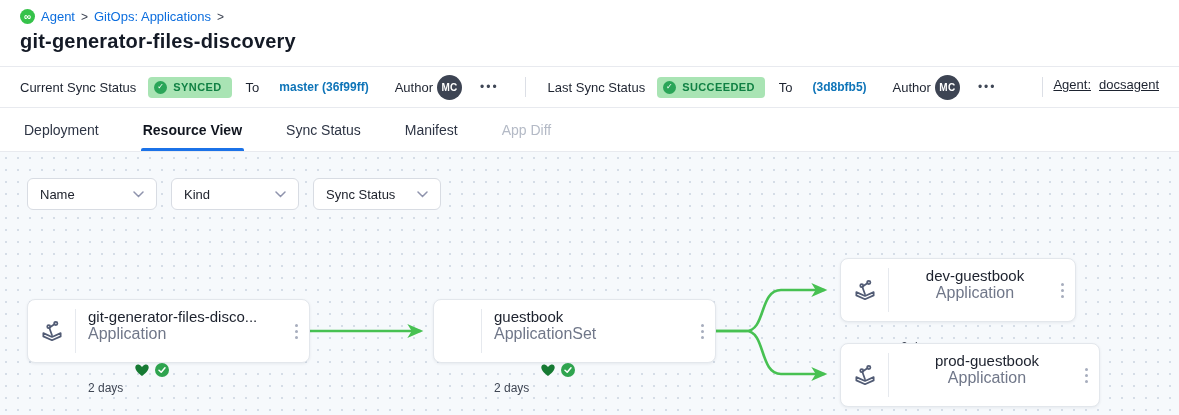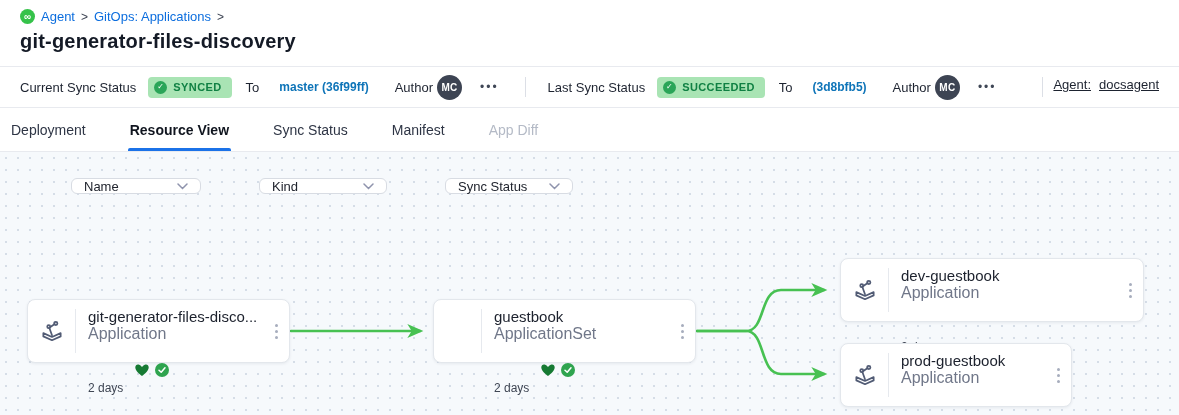--- a/index.html
+++ b/index.html
@@ -49,21 +49,21 @@
     border:none; background:none; color:#3f4756; font-size:12px; letter-spacing:2px;
     margin-left:14px; cursor:pointer; padding:4px;
   }
   .sb-divider { width:1px; height:20px; background:#dcdfe6; margin:0 22px; }
   .agent-group { margin-left:auto; display:flex; gap:8px;text-decoration:underline; }
   .agent-label { color:#1d2330; }
   .agent-value { color:#1d2330; }
 
   
   .tabs {
-    height:44px; display:flex; align-items:stretch; padding:0 11px;
+    height:44px; display:flex; align-items:stretch; padding:0 24px;
     border-bottom:1px solid #e8eaef; background:#fff;
   }
   .tab {
     display:flex; align-items:center; font-size:14px; color:#2e3545;
     margin-right:44px; position:relative; cursor:pointer; white-space:nowrap;
   }
   .tab.active { color:#10151f; font-weight:700; }
   .tab.active::after {
     content:""; position:absolute; left:-2px; right:-2px; bottom:0; height:3px;
     background:#1b72e8; border-radius:2px 2px 0 0;
@@ -71,31 +71,31 @@
   .tab.disabled { color:#b4bac6; cursor:default; }
 
   
   .graph {
     position:relative; height:263px; background-color:#f6f9fc;
     background-image:radial-gradient(#d5dde7 1px, rgba(0,0,0,0) 1.2px);
     background-size:12px 12px;
   }
   .filters { position:absolute; top:26px; left:27px; display:flex; gap:14px; }
   .filter {
-    background:#fff; border:1px solid #d8dce3; border-radius:6px; height:16px;
+    background:#fff; border:1px solid #d8dce3; border-radius:6px; height:32px;
     display:flex; align-items:center; justify-content:space-between;
-    padding:0 12px; font-size:13px; font-weight:500; color:#20242e; cursor:pointer;margin-left:44px;
+    padding:0 12px; font-size:13px; font-weight:500; color:#20242e; cursor:pointer;
   }
   .f-name { width:130px; } .f-kind { width:128px; } .f-health { width:134px; } .f-sync { width:128px; }
   .chev { display:inline-flex; margin-left:8px; }
 
   .edges { position:absolute; inset:0; pointer-events:none; }
 
   .node {
-    position:absolute; width:263px; height:64px; background:#fff;
+    position:absolute; width:283px; height:64px; background:#fff;
     border:1px solid #e3e7ec; border-radius:8px;
     box-shadow:0 1px 3px rgba(20,30,50,.07);
     display:flex; align-items:stretch;
   }
   .node-icon-col { width:47px; display:flex; align-items:center; justify-content:center; }
   .node-divider { width:1px; background:#e6e9ee; margin:9px 0; }
   .node-body { flex:1; padding:8px 0 0 12px; min-width:0; }
   .node-title {
     font-size:15px; color:#1c212d; line-height:17px; white-space:nowrap;
     overflow:hidden; font-weight:500;
@@ -255,21 +255,21 @@
             </svg>
         </div>
       </div>
       <div class="kebab">
           <i></i>
           <i></i>
           <i></i>
         </div>
     </div>
 
-    <div class="node" style="left:840px; top:106px; width:304px;">
+    <div class="node" style="left:840px; top:106px; width:236px;text-align:center;">
       <div class="node-icon-col">
         <svg width="26" height="26" viewBox="0 0 24 24" fill="none" stroke="#515b74" stroke-width="1.6" stroke-linecap="round" stroke-linejoin="round">
           <path d="M4 14 L12 17.5 L20 14 L20 17 L12 20.5 L4 17 Z"></path>
           <path d="M12 16 L9.5 9 L14.5 5.5"></path>
           <circle cx="15.5" cy="5" r="1.5"></circle>
           <circle cx="9" cy="8" r="1.4"></circle>
         </svg>
       </div>
       <div class="node-divider"></div>
       <div class="node-body">
@@ -279,21 +279,21 @@
           <span class="age">2 days</span>
         </div>
       </div>
       <div class="kebab">
           <i></i>
           <i></i>
           <i></i>
         </div>
     </div>
 
-    <div class="node" style="left:840px; top:191px; width:232px;">
+    <div class="node" style="left:840px; top:191px; width:260px;text-align:center;">
       <div class="node-icon-col">
         <svg width="26" height="26" viewBox="0 0 24 24" fill="none" stroke="#515b74" stroke-width="1.6" stroke-linecap="round" stroke-linejoin="round">
           <path d="M4 14 L12 17.5 L20 14 L20 17 L12 20.5 L4 17 Z"></path>
           <path d="M12 16 L9.5 9 L14.5 5.5"></path>
           <circle cx="15.5" cy="5" r="1.5"></circle>
           <circle cx="9" cy="8" r="1.4"></circle>
         </svg>
       </div>
       <div class="node-divider"></div>
       <div class="node-body">

